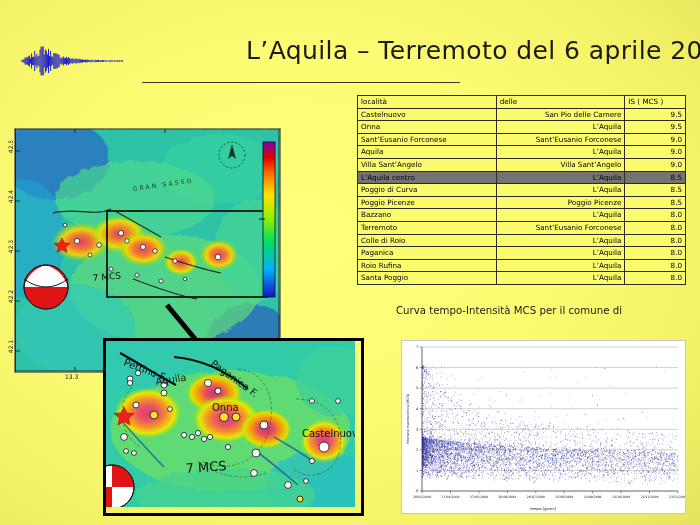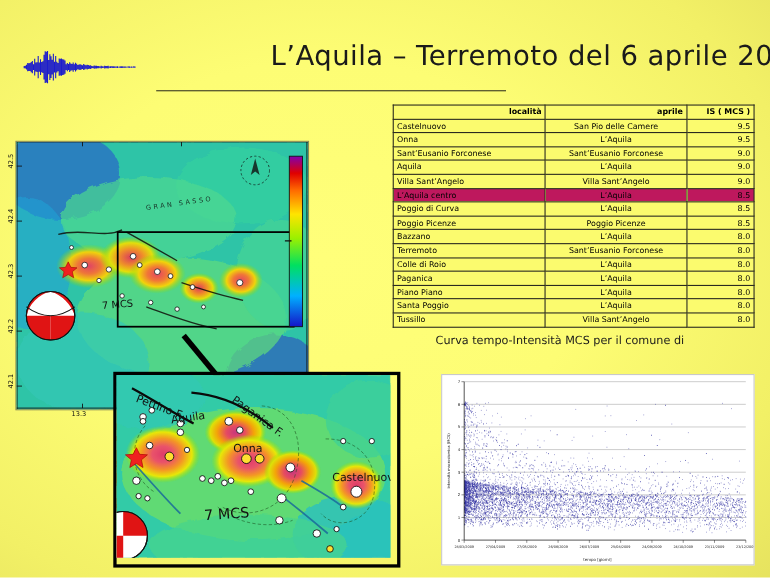--- a/index.html
+++ b/index.html
@@ -31,28 +31,28 @@
     border-collapse:collapse;width:329px;
     background:#fbfb6e;
     font-size:7.2px;color:#000;
     font-family:"DejaVu Sans", sans-serif;
   }
   table.loc th,table.loc td{
     border:1px solid #2b2b20;
     padding:0 3px;height:11.6px;line-height:11.6px;
     white-space:nowrap;overflow:hidden;
   }
-  table.loc th{font-weight:bold;text-align:right;background:#fbfb6e;}
+  table.loc th{font-weight:normal;text-align:left;background:#fbfb6e;}
   table.loc td.c0{text-align:left;width:140px;}
-  table.loc td.c1{text-align:center;width:128px;}
+  table.loc td.c1{text-align:right;width:128px;}
   table.loc td.c2{text-align:right;width:57px;}
   table.loc th.h0{width:140px;}
   table.loc th.h1{width:128px;}
   table.loc th.h2{width:57px;}
-  tr.hl td{background:#be185d;}
+  tr.hl td{background:#737373;}
 
   
   #chart-title{
     left:396px;top:305px;width:290px;
     font-size:10.2px;font-weight:normal;color:#1a1a1a;
     line-height:12.5px;font-family:"DejaVu Sans", sans-serif;
   }
   #chartbox{
     left:401px;top:340px;width:283px;height:172px;
     background:#ffffff;border:1px solid #c9c9c9;
@@ -81,21 +81,21 @@
         <path d="M4.00,29.89 L4.00,32.11 M5.06,29.77 L5.06,32.23 M6.12,28.89 L6.12,33.11 M7.18,27.28 L7.18,34.72 M8.24,27.46 L8.24,34.54 M9.30,27.36 L9.30,34.64 M10.36,26.42 L10.36,35.58 M11.42,25.47 L11.42,36.53 M12.48,28.33 L12.48,33.67 M13.54,23.46 L13.54,38.54 M14.60,26.92 L14.60,35.08 M15.66,26.60 L15.66,35.40 M16.72,20.95 L16.72,41.05 M17.78,26.75 L17.78,35.25 M18.84,23.92 L18.84,38.08 M19.90,26.32 L19.90,35.68 M20.96,25.64 L20.96,36.36 M22.02,19.69 L22.02,42.31 M23.08,16.55 L23.08,45.45 M24.14,16.94 L24.14,45.06 M25.20,16.36 L25.20,45.64 M26.26,24.51 L26.26,37.49 M27.32,19.27 L27.32,42.73 M28.38,21.12 L28.38,40.88 M29.44,24.32 L29.44,37.68 M30.50,18.88 L30.50,43.12 M31.56,26.15 L31.56,35.85 M32.62,20.91 L32.62,41.09 M33.68,26.14 L33.68,35.86 M34.74,27.22 L34.74,34.78 M35.80,23.09 L35.80,38.91 M36.86,23.41 L36.86,38.59 M37.92,23.14 L37.92,38.86 M38.98,23.82 L38.98,38.18 M40.04,24.13 L40.04,37.87 M41.10,24.96 L41.10,37.04 M42.16,28.44 L42.16,33.56 M43.22,27.31 L43.22,34.69 M44.28,28.26 L44.28,33.74 M45.34,26.50 L45.34,35.50 M46.40,27.72 L46.40,34.28 M47.46,28.18 L47.46,33.82 M48.52,26.77 L48.52,35.23 M49.58,28.43 L49.58,33.57 M50.64,26.97 L50.64,35.03 M51.70,28.03 L51.70,33.97 M52.76,29.10 L52.76,32.90 M53.82,28.56 L53.82,33.44 M54.88,28.43 L54.88,33.57 M55.94,28.91 L55.94,33.09 M57.00,29.26 L57.00,32.74 M58.06,28.27 L58.06,33.73 M59.12,28.85 L59.12,33.15 M60.18,29.40 L60.18,32.60 M61.24,28.85 L61.24,33.15 M62.30,29.17 L62.30,32.83 M63.36,29.54 L63.36,32.46 M64.42,29.35 L64.42,32.65 M65.48,29.90 L65.48,32.10 M66.54,30.15 L66.54,31.85 M67.60,29.53 L67.60,32.47 M68.66,29.68 L68.66,32.32 M69.72,29.82 L69.72,32.18 M70.78,30.05 L70.78,31.95 M71.84,29.91 L71.84,32.09 M72.90,30.35 L72.90,31.65 M73.96,29.67 L73.96,32.33 M75.02,30.28 L75.02,31.72 M76.08,30.38 L76.08,31.62 M77.14,29.74 L77.14,32.26 M78.20,30.00 L78.20,32.00 M79.26,30.02 L79.26,31.98 M80.32,29.80 L80.32,32.20 M81.38,30.38 L81.38,31.62 M82.44,30.22 L82.44,31.78 M83.50,30.31 L83.50,31.69 M84.56,30.15 L84.56,31.85 M85.62,30.14 L85.62,31.86 M86.68,30.47 L86.68,31.53 M87.74,30.51 L87.74,31.49 M88.80,30.25 L88.80,31.75 M89.86,30.66 L89.86,31.34 M90.92,30.49 L90.92,31.51 M91.98,30.20 L91.98,31.80 M93.04,30.23 L93.04,31.77 M94.10,30.44 L94.10,31.56 M95.16,30.49 L95.16,31.51 M96.22,30.42 L96.22,31.58 M97.28,30.57 L97.28,31.43 M98.34,30.55 L98.34,31.45 M99.40,30.27 L99.40,31.73 M100.46,30.57 L100.46,31.43 M101.52,30.42 L101.52,31.58 M102.58,30.70 L102.58,31.30 M103.64,30.30 L103.64,31.70 M104.70,30.40 L104.70,31.60 " stroke="#1c1ccc" stroke-width="1"></path>
       </g>
   </svg>
 </div>
 
 <div class="abs" id="tablewrap">
   <table class="loc">
     <thead>
       <tr>
         <th class="h0">località</th>
-        <th class="h1">aprile</th>
+        <th class="h1">delle</th>
         <th class="h2">IS ( MCS )</th>
       </tr>
     </thead>
     <tbody id="tbody">
         <tr>
           <td class="c0">Castelnuovo</td>
           <td class="c1">San Pio delle Camere</td>
           <td class="c2">9.5</td>
         </tr>
         <tr>
@@ -147,32 +147,27 @@
           <td class="c0">Colle di Roio</td>
           <td class="c1">L’Aquila</td>
           <td class="c2">8.0</td>
         </tr>
         <tr>
           <td class="c0">Paganica</td>
           <td class="c1">L’Aquila</td>
           <td class="c2">8.0</td>
         </tr>
         <tr>
-          <td class="c0">Piano Piano</td>
+          <td class="c0">Roio Rufina</td>
           <td class="c1">L’Aquila</td>
           <td class="c2">8.0</td>
         </tr>
         <tr>
           <td class="c0">Santa Poggio</td>
           <td class="c1">L’Aquila</td>
-          <td class="c2">8.0</td>
-        </tr>
-        <tr>
-          <td class="c0">Tussillo</td>
-          <td class="c1">Villa Sant’Angelo</td>
           <td class="c2">8.0</td>
         </tr>
       </tbody>
   </table>
 </div>
 
 <div class="abs" id="mainmap">
   <svg class="mapsvg" width="265" height="243" viewBox="0 0 265 243">
     <defs>
       <linearGradient id="cbar" x1="0" y1="1" x2="0" y2="0">

